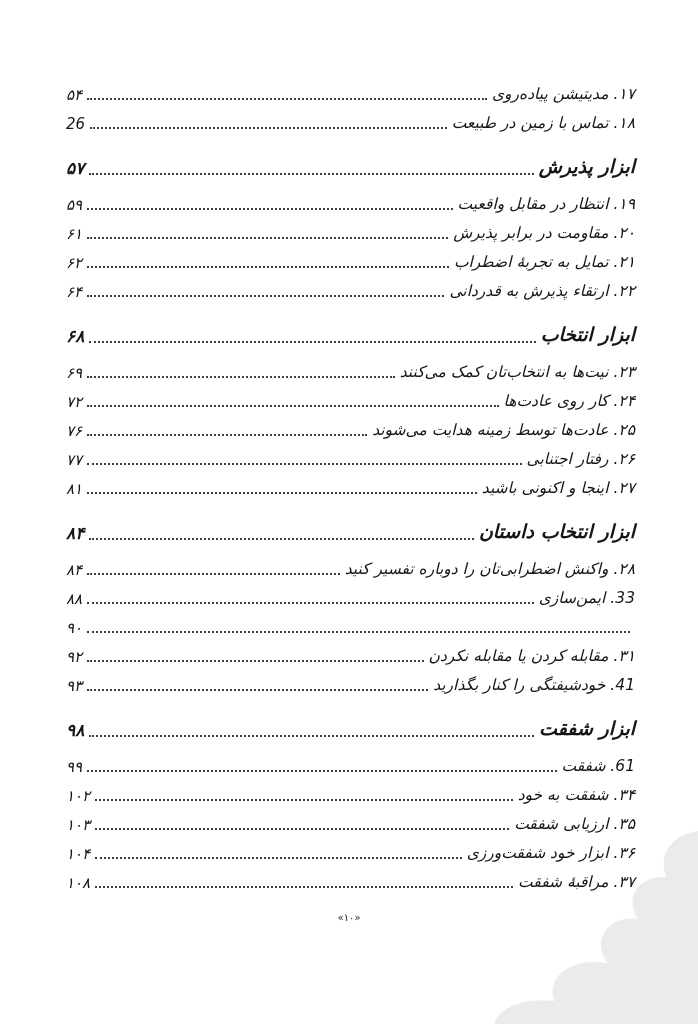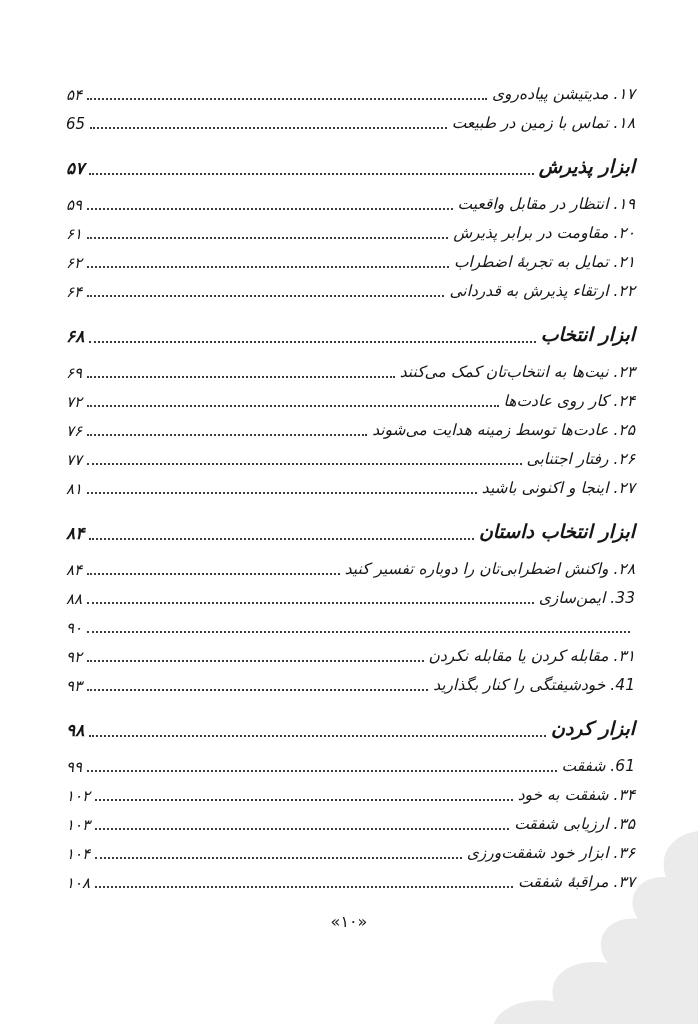--- a/index.html
+++ b/index.html
@@ -52,21 +52,21 @@
     font-weight: bold;
   }
   .row.header .title { font-size: 19px; }
   .row.header .page  { font-size: 17px; font-weight: bold; }
   .footer {
     position: absolute;
     left: 0;
     right: 0;
     top: 912px;
     text-align: center;
-    font-size: 16px;
+    font-size: 10px;
     color: #1c1c1c;
     direction: rtl;
   }
   .blob {
     position: absolute;
     right: 0;
     bottom: 0;
     z-index: 0;
     pointer-events: none;
   }
@@ -77,21 +77,21 @@
 <div class="page-container">
   <div class="toc">
       <div class="row entry">
         <span class="title">۱۷. مدیتیشن پیاده‌روی</span>
         <span class="leader"></span>
         <span class="page">۵۴</span>
       </div>
       <div class="row entry">
         <span class="title">۱۸. تماس با زمین در طبیعت</span>
         <span class="leader"></span>
-        <span class="page">65</span>
+        <span class="page">26</span>
       </div>
       <div class="row header">
         <span class="title">ابزار پذیرش</span>
         <span class="leader"></span>
         <span class="page">۵۷</span>
       </div>
       <div class="row entry">
         <span class="title">۱۹. انتظار در مقابل واقعیت</span>
         <span class="leader"></span>
         <span class="page">۵۹</span>
@@ -164,21 +164,21 @@
         <span class="title">۳۱. مقابله کردن یا مقابله نکردن</span>
         <span class="leader"></span>
         <span class="page">۹۲</span>
       </div>
       <div class="row entry">
         <span class="title">41. خودشیفتگی را کنار بگذارید</span>
         <span class="leader"></span>
         <span class="page">۹۳</span>
       </div>
       <div class="row header">
-        <span class="title">ابزار کردن</span>
+        <span class="title">ابزار شفقت</span>
         <span class="leader"></span>
         <span class="page">۹۸</span>
       </div>
       <div class="row entry">
         <span class="title">61. شفقت</span>
         <span class="leader"></span>
         <span class="page">۹۹</span>
       </div>
       <div class="row entry">
         <span class="title">۳۴. شفقت به خود</span>

